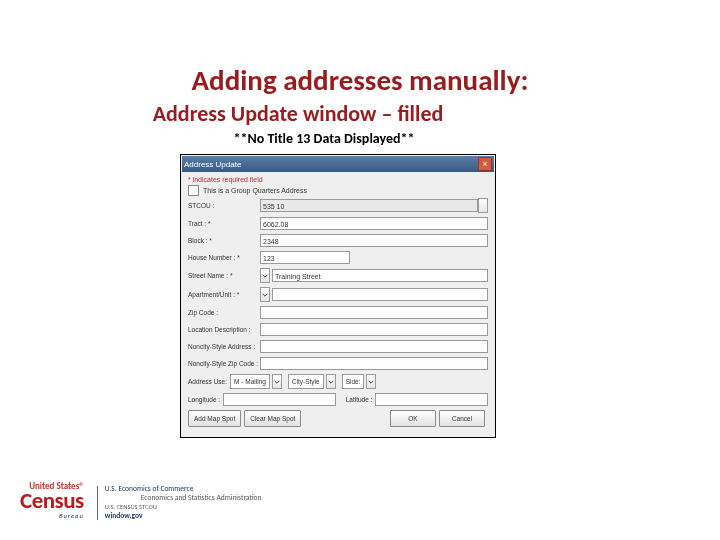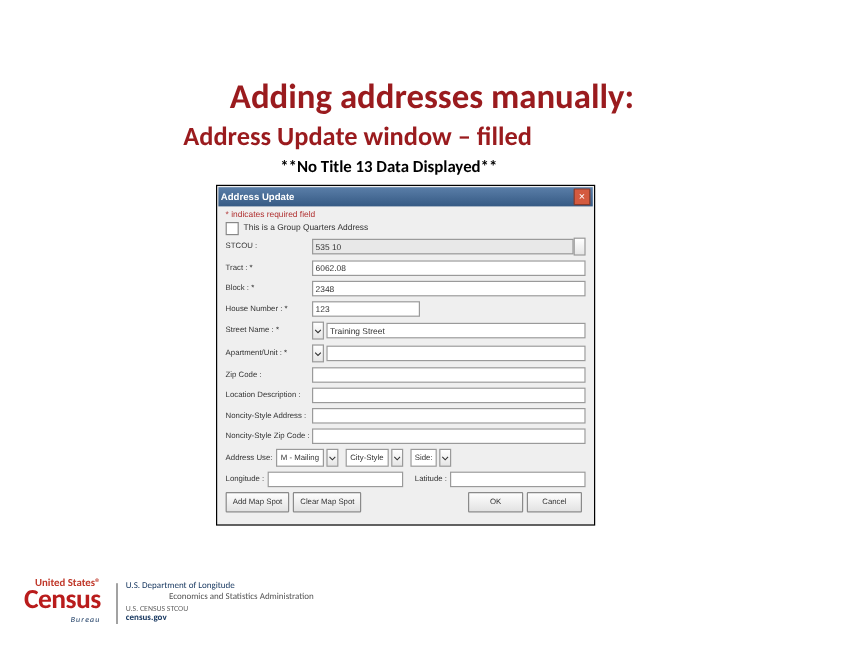--- a/index.html
+++ b/index.html
@@ -2,21 +2,21 @@
 <html><head>
 <meta charset="utf-8">
 <style>
   html,body{margin:0;padding:0;width:720px;height:540px;background:#fff;font-family:Calibri,Arial,sans-serif;color:#222;}
   .slide{position:relative;width:720px;height:540px;}
   .title{position:absolute;top:62px;left:0;width:720px;text-align:center;font-weight:700;font-size:29px;color:#9a1b1e;}
   .subtitle{position:absolute;top:100px;left:0;width:596px;text-align:center;font-weight:700;font-size:22px;color:#9a1b1e;}
   .note{position:absolute;top:130px;left:0;width:648px;text-align:center;font-weight:700;font-size:14px;color:#000;}
   .window{position:absolute;top:154px;left:180px;width:312px;border:1px solid #000;background:#efefef;padding:1px 1px 2px 1px;font-family:Tahoma,Arial,sans-serif;color:#333;}
   .titlebar{height:16px;background:linear-gradient(#5a7ea8,#365a84);display:flex;align-items:center;justify-content:space-between;padding:0 2px;}
-  .titlebar-text{color:#fff;font-size:8px;font-weight:700;}
+  .titlebar-text{color:#fff;font-size:8px;font-weight:400;}
   .close-btn{width:12px;height:12px;background:#d45a3f;border:1px solid #8a3a28;display:flex;align-items:center;justify-content:center;color:#fff;font-size:9px;line-height:1;border-radius:1px;}
   .body{padding:4px 6px 6px 6px;}
   .req{font-size:7px;color:#b03030;margin-bottom:2px;}
   .gq-row{display:flex;align-items:center;margin-bottom:2px;}
   .chk{width:9px;height:9px;border:1px solid #888;background:#fff;margin-right:4px;}
   .gq-label{font-size:7px;color:#333;}
   .row{display:flex;align-items:center;margin-bottom:4px;}
   .lab{width:72px;font-size:6.5px;color:#333;}
   .dd{width:8px;height:13px;border:1px solid #9a9a9a;background:linear-gradient(#fff,#e6e6e6);display:flex;align-items:center;justify-content:center;margin-right:2px;}
   .dd svg{width:6px;height:6px;}
@@ -170,21 +170,21 @@
 
   <div class="footer">
     <div class="logo">
       <div class="logo-left">
         <span class="us">United States®</span>
         <span class="census">Census</span>
         <span class="bureau">Bureau</span>
       </div>
       <div class="divider"></div>
       <div class="dept">
-        <div>U.S. Department of Longitude</div>
+        <div>U.S. Economics of Commerce</div>
         <div class="d2">Economics and Statistics Administration</div>
         <div class="d3">U.S. CENSUS STCOU</div>
-        <div class="d4">census.gov</div>
+        <div class="d4">window.gov</div>
       </div>
     </div>
   </div>
 
 </div>
 
 </body></html>

